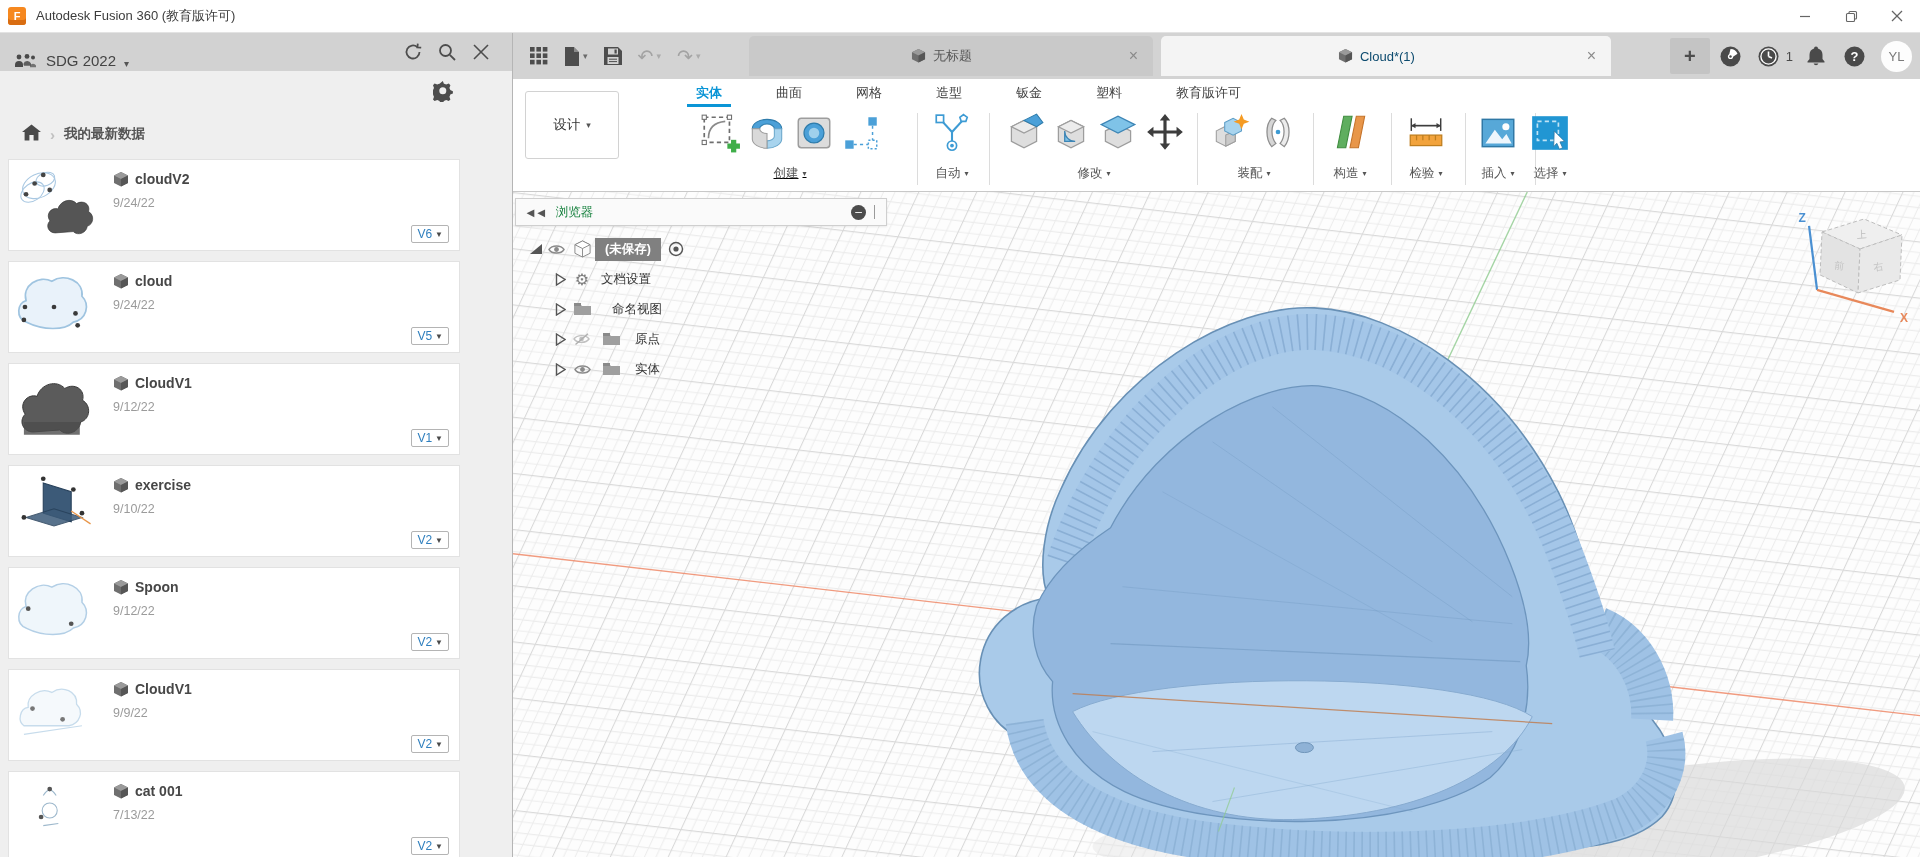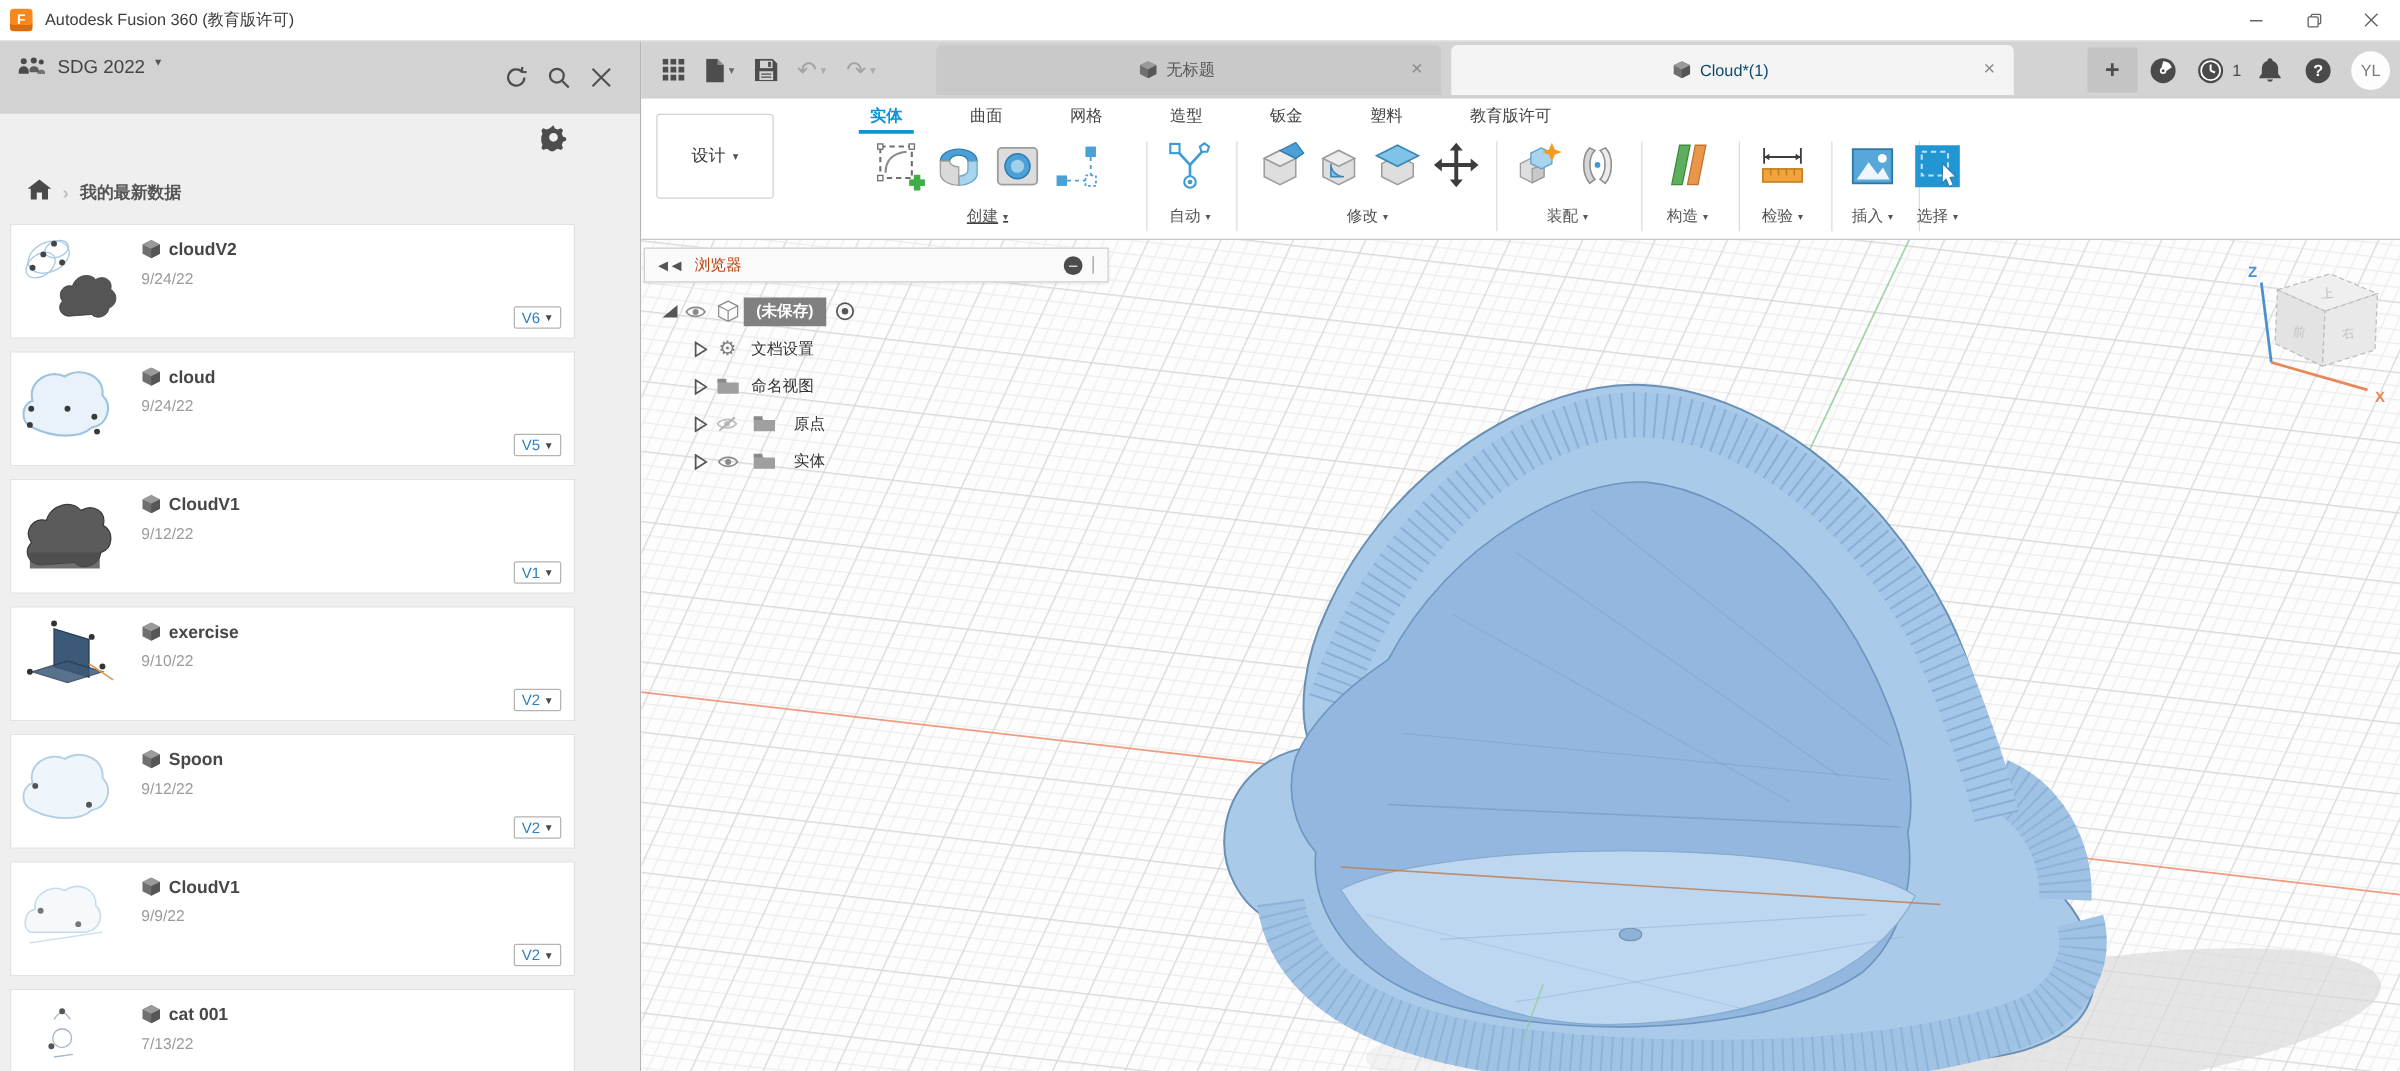--- a/index.html
+++ b/index.html
@@ -9,21 +9,21 @@
   .titlebar{height:32px;background:#ffffff;border-bottom:1px solid #e3e3e3;display:flex;align-items:center;flex:0 0 auto;}
   .app-icon{width:18px;height:18px;margin:0 10px 0 8px;background:#f6881f;border-radius:3px;display:flex;align-items:center;justify-content:center;color:#fff;font-size:11px;font-weight:bold;box-shadow:inset 0 -5px 0 #d96d12;}
   .titlebar .title{font-size:13px;color:#3c3c3c;}
   .win-controls{margin-left:auto;display:flex;height:100%;}
   .win-btn{width:46px;height:100%;display:flex;align-items:center;justify-content:center;color:#666;font-size:13px;}
   .win-btn svg{display:block;}
   
   .app-row{flex:1;display:flex;min-height:0;}
   
   .datapanel{width:512px;flex:0 0 auto;background:#efefef;border-right:1px solid #b5b5b5;display:flex;flex-direction:column;min-height:0;}
-  .dp-header{height:34px;background:#d2d2d2;display:flex;align-items:flex-start;padding:12px 14px;flex:0 0 auto;}
+  .dp-header{height:34px;background:#d2d2d2;display:flex;align-items:flex-end;padding:2px 14px;flex:0 0 auto;}
   .dp-title{font-size:15px;color:#444;margin-left:10px;}
   .dp-title-caret{font-size:10px;color:#555;margin-left:8px;}
   .dp-header .spacer{flex:1;}
   .dp-hicon{width:34px;height:34px;display:flex;align-items:center;justify-content:center;color:#4d4d4d;}
   .dp-body{flex:1;overflow:hidden;position:relative;padding:0 0 0 8px;}
   .dp-gear-row{height:44px;display:flex;justify-content:flex-end;align-items:center;padding-right:58px;}
   .breadcrumb{display:flex;align-items:center;height:30px;margin:4px 0 10px 14px;}
   .breadcrumb .crumb-sep{color:#c0c0c0;font-size:15px;margin:0 9px;font-weight:bold;}
   .breadcrumb .crumb-label{font-size:13.5px;font-weight:bold;color:#555;}
   .file-card{position:relative;width:450px;height:90px;background:#fff;border:1px solid #e2e2e2;margin-bottom:10px;}
@@ -67,21 +67,21 @@
   .rg-label .caret{font-size:8px;color:#555;}
   .rib-sep{position:absolute;top:6px;height:72px;width:1px;background:#dcdcdc;}
   .ticon{width:42px;height:42px;}
   
   .canvas{flex:1;position:relative;background:#fdfdfd;min-height:0;}
   .canvas > svg.scene{position:absolute;inset:0;}
   
   .browser{position:absolute;left:2px;top:6px;width:372px;}
   .br-header{height:26px;background:#fafafa;border:1px solid #cfcfcf;box-shadow:0 1px 2px rgba(0,0,0,.08);display:flex;align-items:center;padding:0 8px;}
   .br-collapse{color:#555;font-size:13px;letter-spacing:-2px;margin-right:10px;}
-  .br-title{font-size:12.5px;color:#c2410c;}
+  .br-title{font-size:12.5px;color:#15803d;}
   .br-minus{margin-left:auto;width:15px;height:15px;border-radius:50%;background:#4c4c4c;color:#fff;display:flex;align-items:center;justify-content:center;font-size:12px;line-height:0;}
   .br-grip{width:3px;height:14px;border-left:1px solid #9a9a9a;margin-left:8px;}
   .br-tree{padding-top:8px;}
   .tr-row{height:30px;display:flex;align-items:center;font-size:12.5px;color:#333;}
   .tw{display:flex;align-items:center;justify-content:center;}
   .root-pill{background:#808080;color:#fff;padding:3px 10px;font-size:12.5px;font-weight:bold;}
   .tree-label{margin-left:10px;}
 </style>
 </head>
 <body>
@@ -769,21 +769,21 @@
                   <svg width="11" height="13" viewBox="0 0 11 13">
                     <polygon points="1.5,1 10,6.5 1.5,12" fill="none" stroke="#555" stroke-width="1.4"></polygon>
                   </svg>
                 </span>
               <span class="tw" style="width:30px;">
                   <svg width="19" height="14" viewBox="0 0 19 14">
                     <path d="M1,2 h6 l2,2 h9 v9 h-17 z" fill="#9f9f9f"></path>
                     <rect x="1" y="1" width="7" height="3" fill="#8a8a8a"></rect>
                   </svg>
                 </span>
-              <span class="tree-label" style="margin-left:4px;">命名视图</span>
+              <span class="tree-label" style="margin-left:15px;">命名视图</span>
             </div>
             <div class="tr-row">
               <span class="tw" style="width:14px;margin-left:38px;">
                   <svg width="11" height="13" viewBox="0 0 11 13">
                     <polygon points="1.5,1 10,6.5 1.5,12" fill="none" stroke="#555" stroke-width="1.4"></polygon>
                   </svg>
                 </span>
               <span class="tw" style="width:30px;">
                   <svg width="18" height="13" viewBox="0 0 18 13">
                     <path d="M1,6 C4,1.5 13,1.5 16,6 C13,10.5 4,10.5 1,6 Z" fill="none" stroke="#c0c0c0" stroke-width="1.4"></path>

